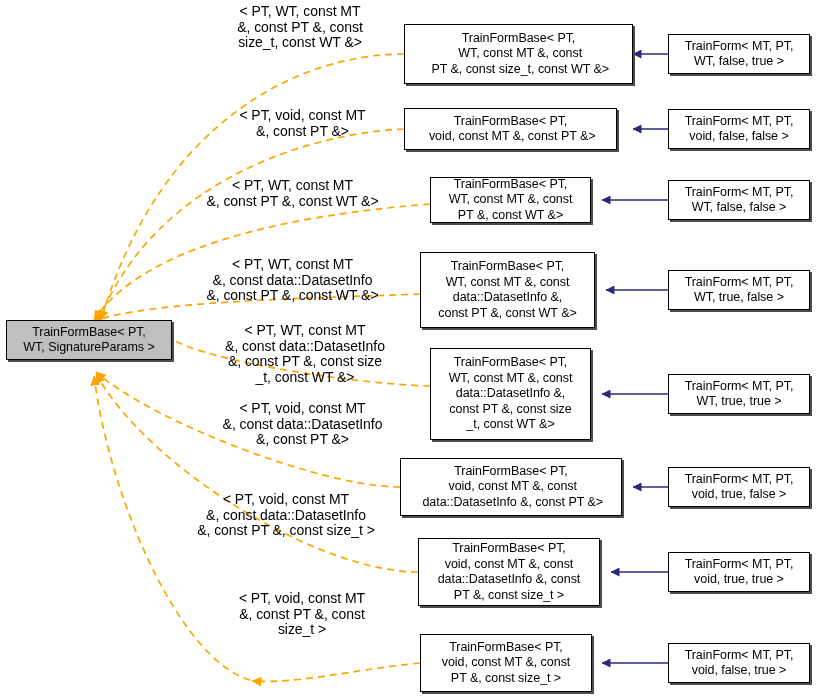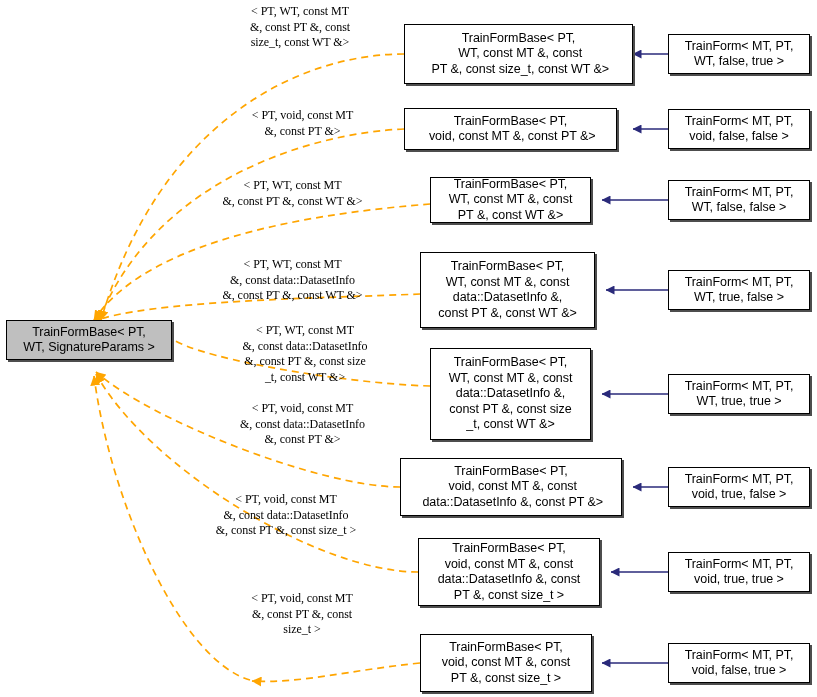--- a/index.html
+++ b/index.html
@@ -40,27 +40,26 @@
     box-shadow: 2px 2px 0 0 #4d4d4d;
     white-space: pre;
     letter-spacing: -0.05px;
   }
   .node.root {
     background: #bfbfbf;
     border: 1px solid #000000;
   }
   .edge-label {
     position: absolute;
-    font-size: 12px;
+    font-size: 14px;
     line-height: 15.5px;
     color: #000000;
     text-align: center;
     white-space: pre;
     letter-spacing: -0.05px;
-    font-family: Liberation Serif, serif;
   }
 </style>
 </head>
 <body>
 
 <div id="diagram">
 
   <svg id="edges" viewBox="0 0 817 697" xmlns="http://www.w3.org/2000/svg">
     <defs>
       <marker id="arrow-blue" markerWidth="9" markerHeight="9" refX="8.5" refY="4.5" orient="auto" markerUnits="userSpaceOnUse">

